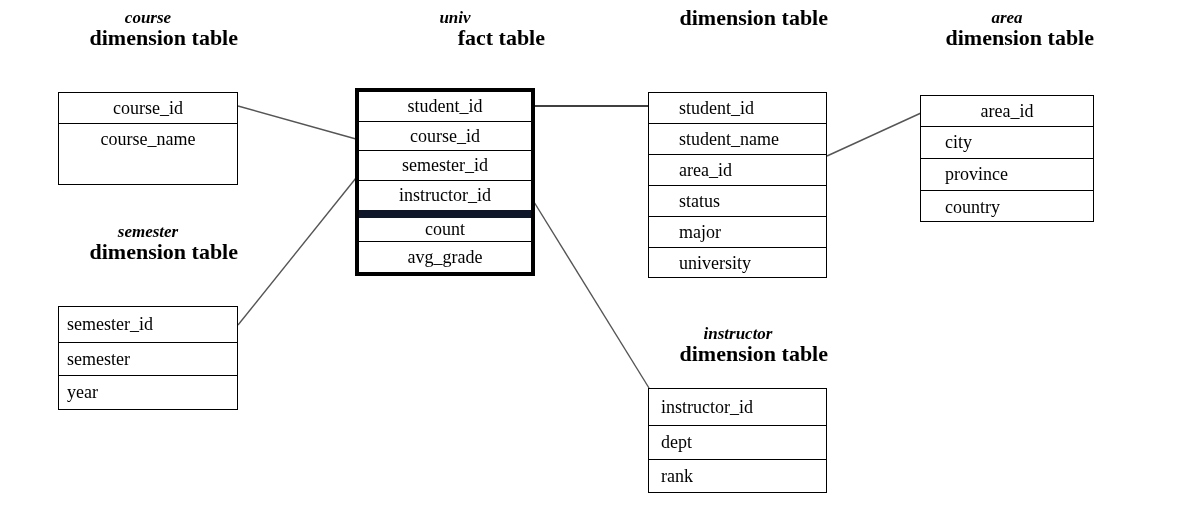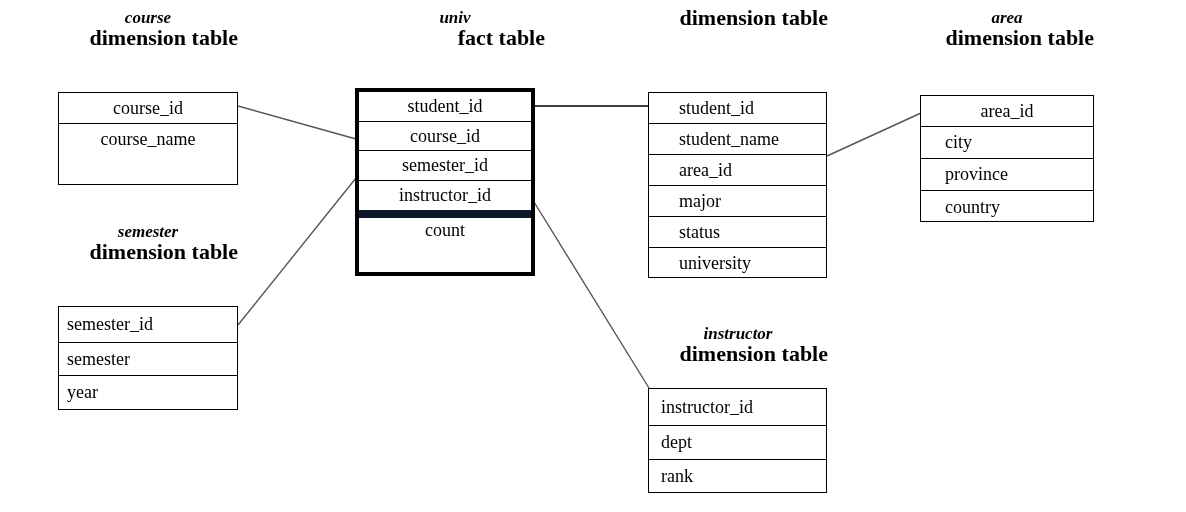--- a/index.html
+++ b/index.html
@@ -109,31 +109,32 @@
   <div class="entity" style="left:365px; top:8px; width:180px;">
     <div class="entity-title">univ</div>
     <div class="entity-subtitle">fact table</div>
   </div>
   <div class="table-box fact" style="left:355px; top:88px; width:180px; height:188px;">
     <div class="field-row center" style="height:30px;">student_id</div>
     <div class="field-row center" style="height:29px;">course_id</div>
     <div class="field-row center" style="height:30px;">semester_id</div>
     <div class="field-row center" style="height:29px; border-bottom:none;">instructor_id</div>
     <div class="field-row center measure-start" style="height:32px;">count</div>
+    <div class="field-row center" style="height:31px;">avg_grade</div>
   </div>
 
   <div class="entity" style="left:648px; top:8px; width:180px;">
     <div class="entity-subtitle">dimension table</div>
   </div>
   <div class="table-box" style="left:648px; top:92px; width:179px; height:186px;">
     <div class="field-row left" style="height:31px; padding-left:30px;">student_id</div>
     <div class="field-row left" style="height:31px; padding-left:30px;">student_name</div>
     <div class="field-row left" style="height:31px; padding-left:30px;">area_id</div>
+    <div class="field-row left" style="height:31px; padding-left:30px;">status</div>
     <div class="field-row left" style="height:31px; padding-left:30px;">major</div>
-    <div class="field-row left" style="height:31px; padding-left:30px;">status</div>
     <div class="field-row left" style="height:31px; padding-left:30px;text-align:right;">university</div>
   </div>
 
   <div class="entity" style="left:920px; top:8px; width:174px;">
     <div class="entity-title">area</div>
     <div class="entity-subtitle">dimension table</div>
   </div>
   <div class="table-box" style="left:920px; top:95px; width:174px; height:127px;">
     <div class="field-row center" style="height:31px;">area_id</div>
     <div class="field-row left" style="height:32px; padding-left:24px;">city</div>

